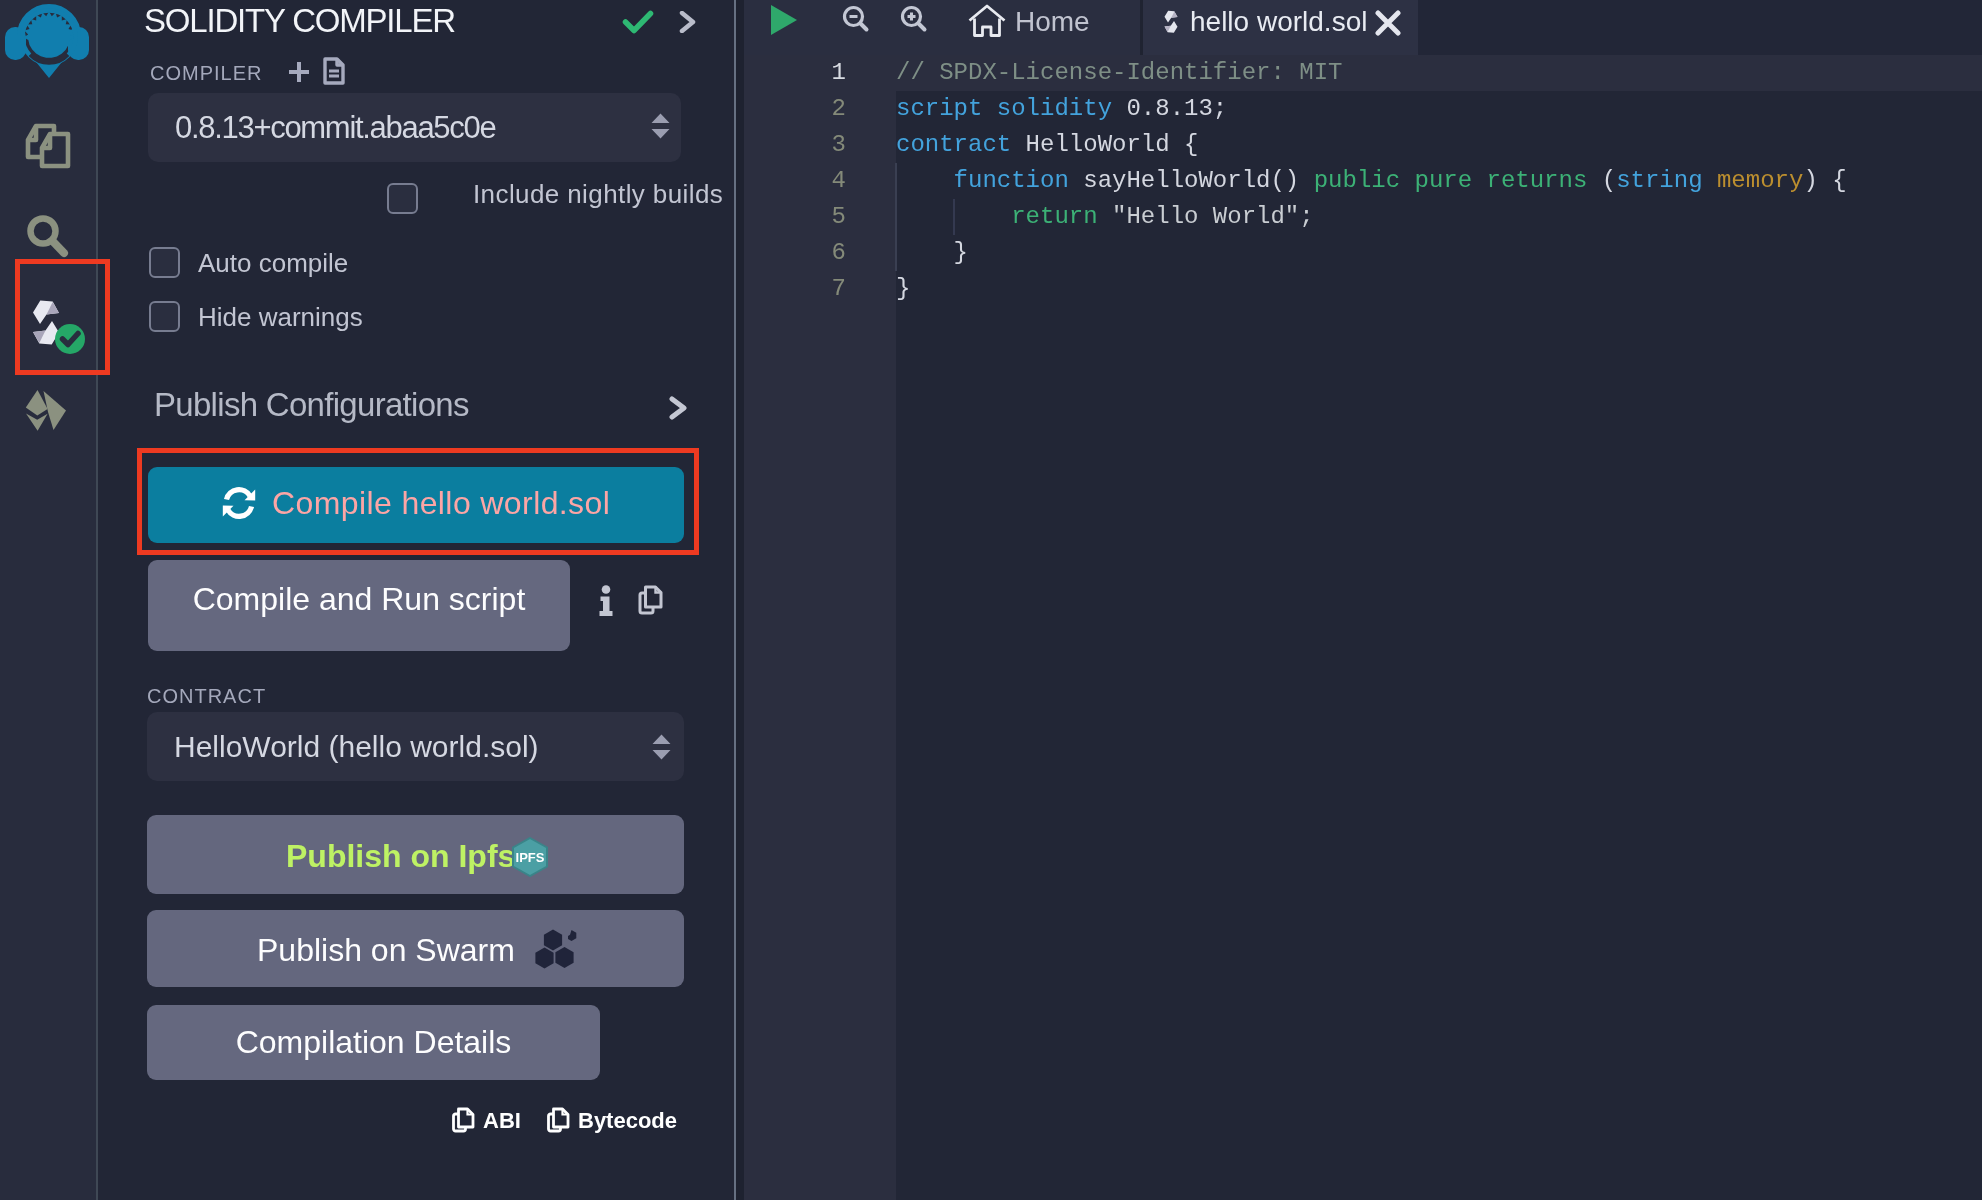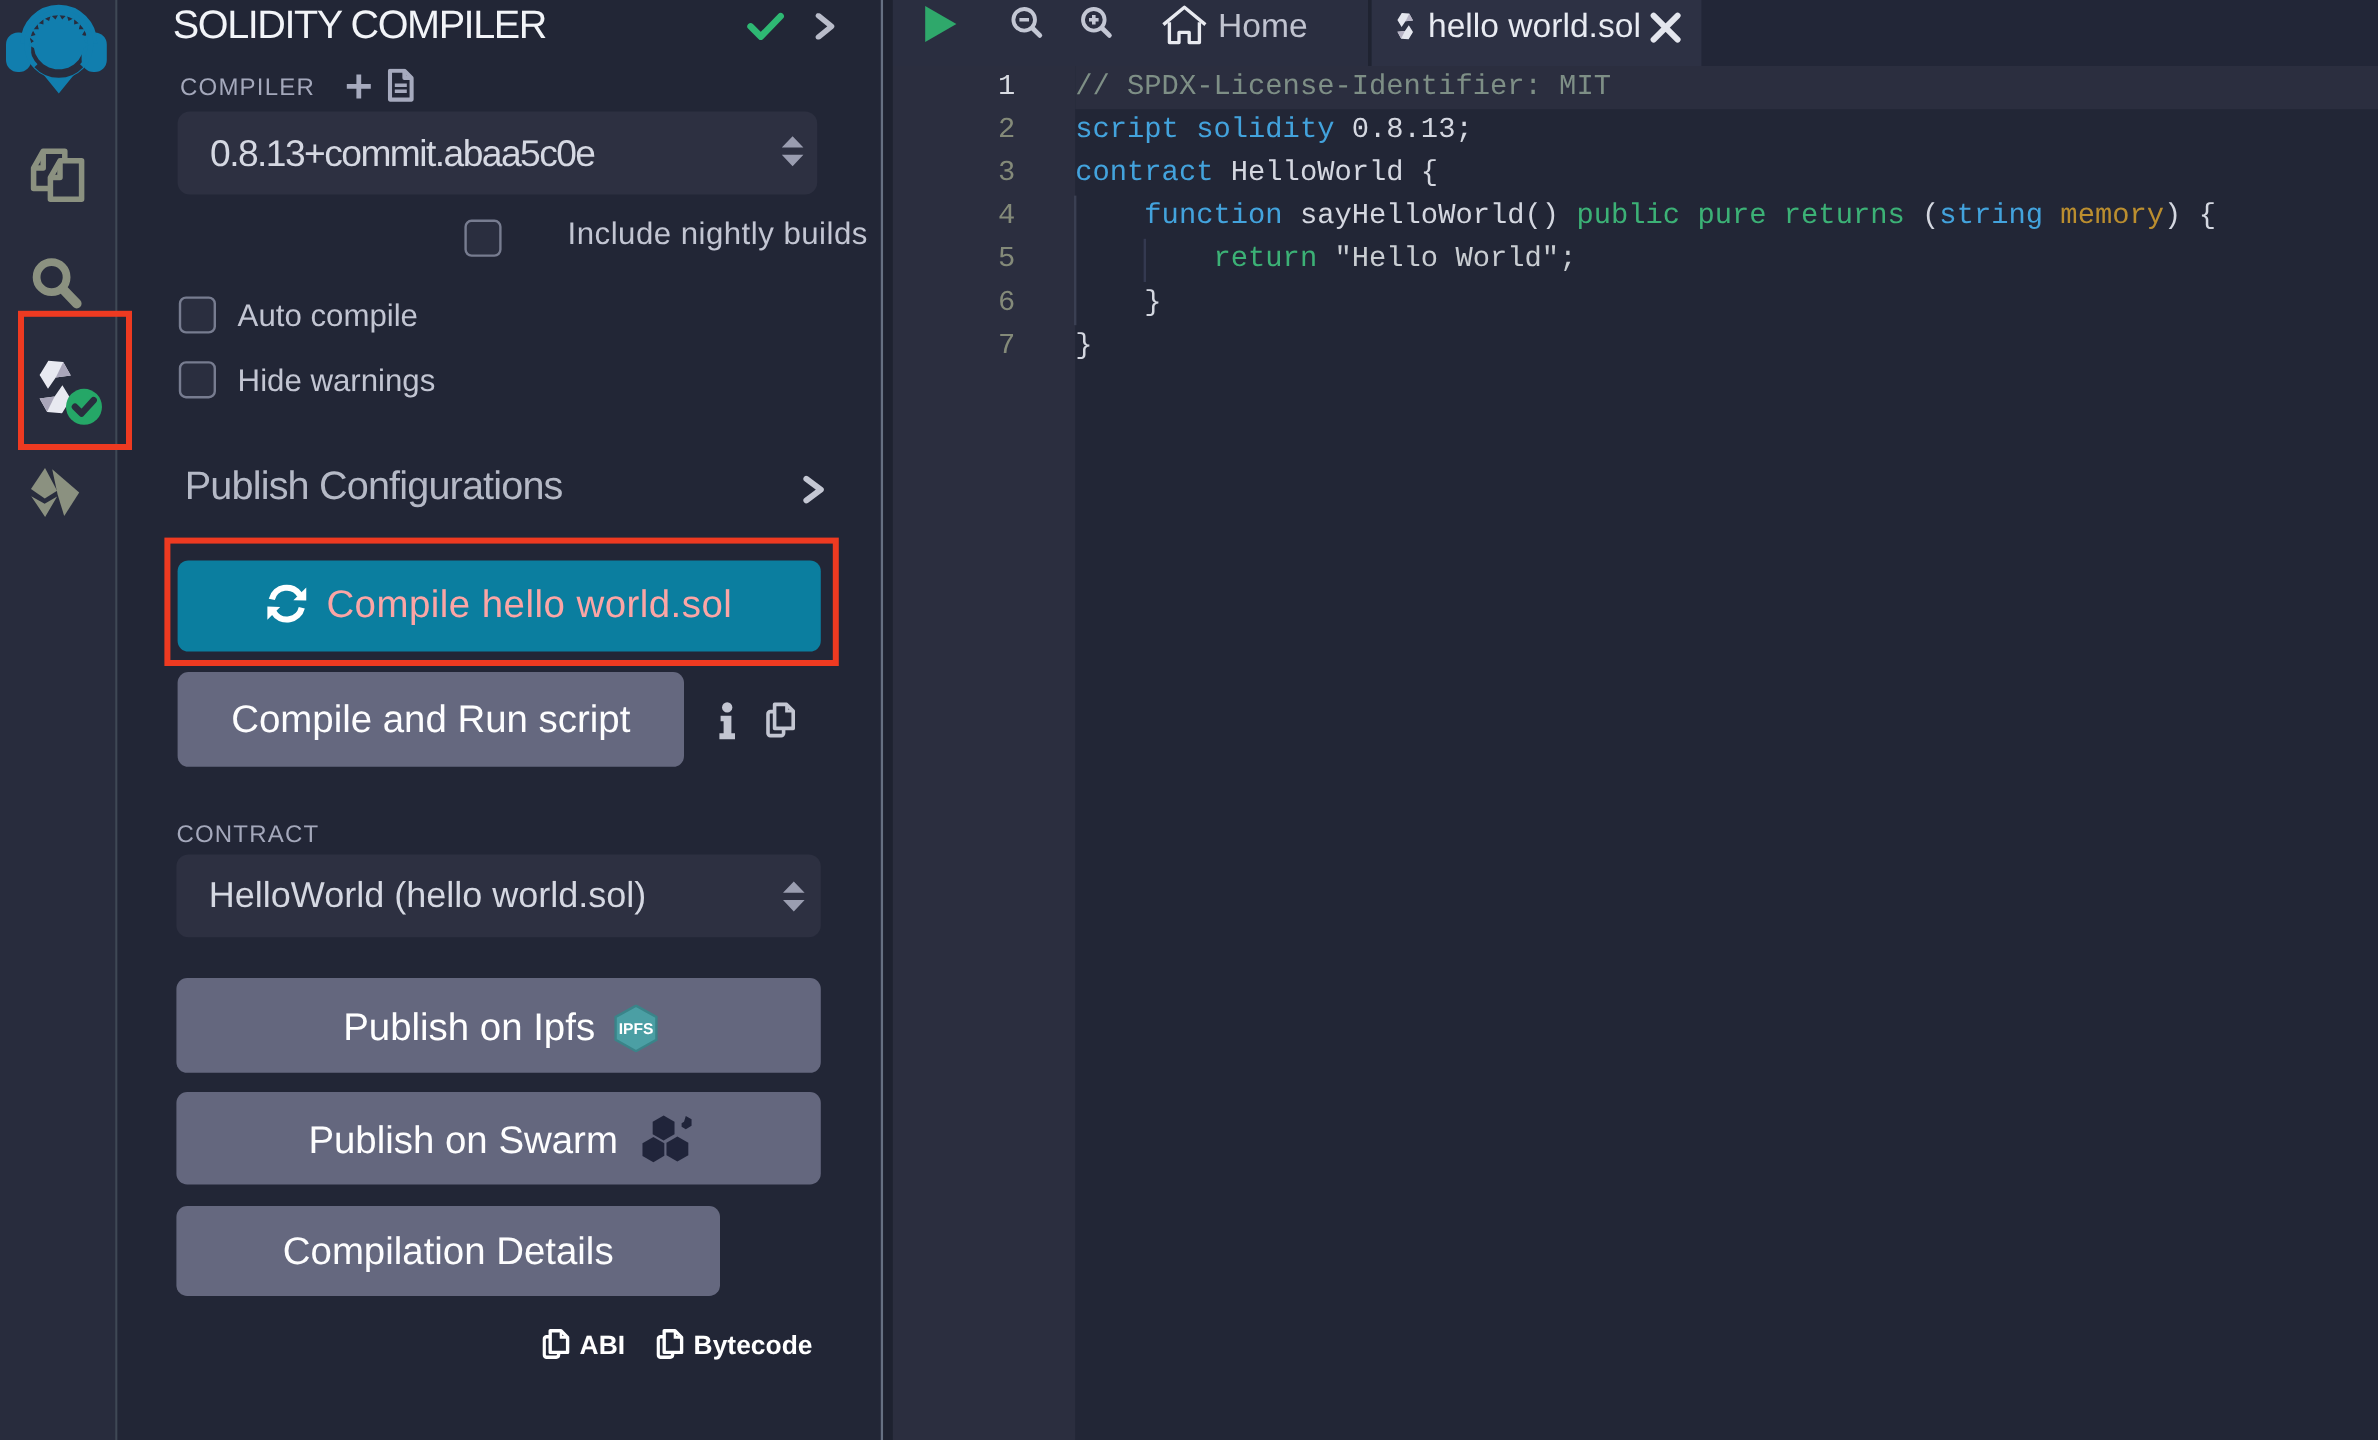--- a/index.html
+++ b/index.html
@@ -127,21 +127,21 @@
 </svg>
 
 <div class="abs btn" style="left:148px;top:467px;width:536px;height:76px;background:#0b7e9f;"></div>
 <svg class="abs" style="left:222px;top:487px" width="34" height="32" viewBox="0 0 34 32">
   <path d="M4.5 12.5 A 12.8 12.8 0 0 1 28 9" fill="none" stroke="#fff" stroke-width="5.2"></path>
   <path d="M29.5 19.5 A 12.8 12.8 0 0 1 6 23" fill="none" stroke="#fff" stroke-width="5.2"></path>
   <path d="M33.2 2.5 L33.2 13.5 L22.5 13.2 Z" fill="#fff"></path>
   <path d="M0.8 29.5 L0.8 18.5 L11.5 18.8 Z" fill="#fff"></path>
 </svg>
 <div class="abs" style="left:272px;top:485px;font-size:32px;color:#fca5a5;letter-spacing:0.4px;">Compile hello world.sol</div>
-<div class="abs btn" style="left:148px;top:560px;width:422px;height:79px;background:#65687f;line-height:79px;">Compile and Run script</div>
+<div class="abs btn" style="left:148px;top:560px;width:422px;height:91px;background:#65687f;line-height:79px;">Compile and Run script</div>
 <div class="abs" style="left:598px;top:585px;width:16px;height:32px;">
   <svg width="16" height="32" viewBox="0 0 16 32">
       <g fill="#c3c6d2">
         <circle cx="8" cy="4.5" r="4.3"></circle>
         <path d="M2.5 11.5 H11.5 V26 H14.5 V31 H1.5 V26 H5 V16 H2.5 Z"></path>
       </g>
     </svg>
 </div>
 <svg class="abs" style="left:638px;top:584px" width="26" height="32" viewBox="0 0 26 32">
   <rect x="2" y="9" width="13" height="20" rx="2" fill="none" stroke="#c3c6d2" stroke-width="3"></rect>
@@ -150,21 +150,21 @@
 </svg>
 
 <div class="abs lbl" style="left:147px;top:685px;">CONTRACT</div>
 <div class="abs sel" style="left:147px;top:712px;width:537px;height:69px;"></div>
 <div class="abs seltxt" style="left:174px;top:730px;font-size:30px;">HelloWorld (hello world.sol)</div>
 <svg class="abs" style="left:651px;top:734px" width="21" height="26" viewBox="0 0 21 26">
   <path d="M10.5 0.5 L19.5 10 H1.5 Z M10.5 25.5 L1.5 16 H19.5 Z" fill="#9a9db0"></path>
 </svg>
 
 <div class="abs btn" style="left:147px;top:815px;width:537px;height:79px;background:#64677e;"></div>
-<div class="abs" style="left:286px;top:838px;font-size:32px;color:#ffffff;">Publish on Ipfs</div>
+<div class="abs" style="left:286px;top:838px;font-size:32px;color:#bef264;font-weight:bold;">Publish on Ipfs</div>
 <svg class="abs" style="left:511px;top:837px" width="38" height="40" viewBox="0 0 38 40">
   <path d="M19 1 L36 10.5 V29.5 L19 39 L2 29.5 V10.5 Z" fill="#4b9fa4" stroke="#3a8489" stroke-width="2"></path>
   <text x="19" y="25" font-size="13" font-weight="bold" fill="#fff" text-anchor="middle" font-family="Liberation Sans">IPFS</text>
 </svg>
 <div class="abs btn" style="left:147px;top:910px;width:537px;height:77px;background:#64677e;"></div>
 <div class="abs" style="left:257px;top:932px;font-size:32px;color:#fdfdfe;">Publish on Swarm</div>
 <svg class="abs" style="left:534px;top:928px" width="44" height="43" viewBox="0 0 44 43">
   <g fill="#20243a">
     <path d="M19.0 1.5 L28.1 6.7 L28.1 17.2 L19.0 22.5 L9.9 17.3 L9.9 6.7 Z"></path>
     <path d="M10.5 19.5 L19.6 24.8 L19.6 35.2 L10.5 40.5 L1.4 35.3 L1.4 24.8 Z"></path>

